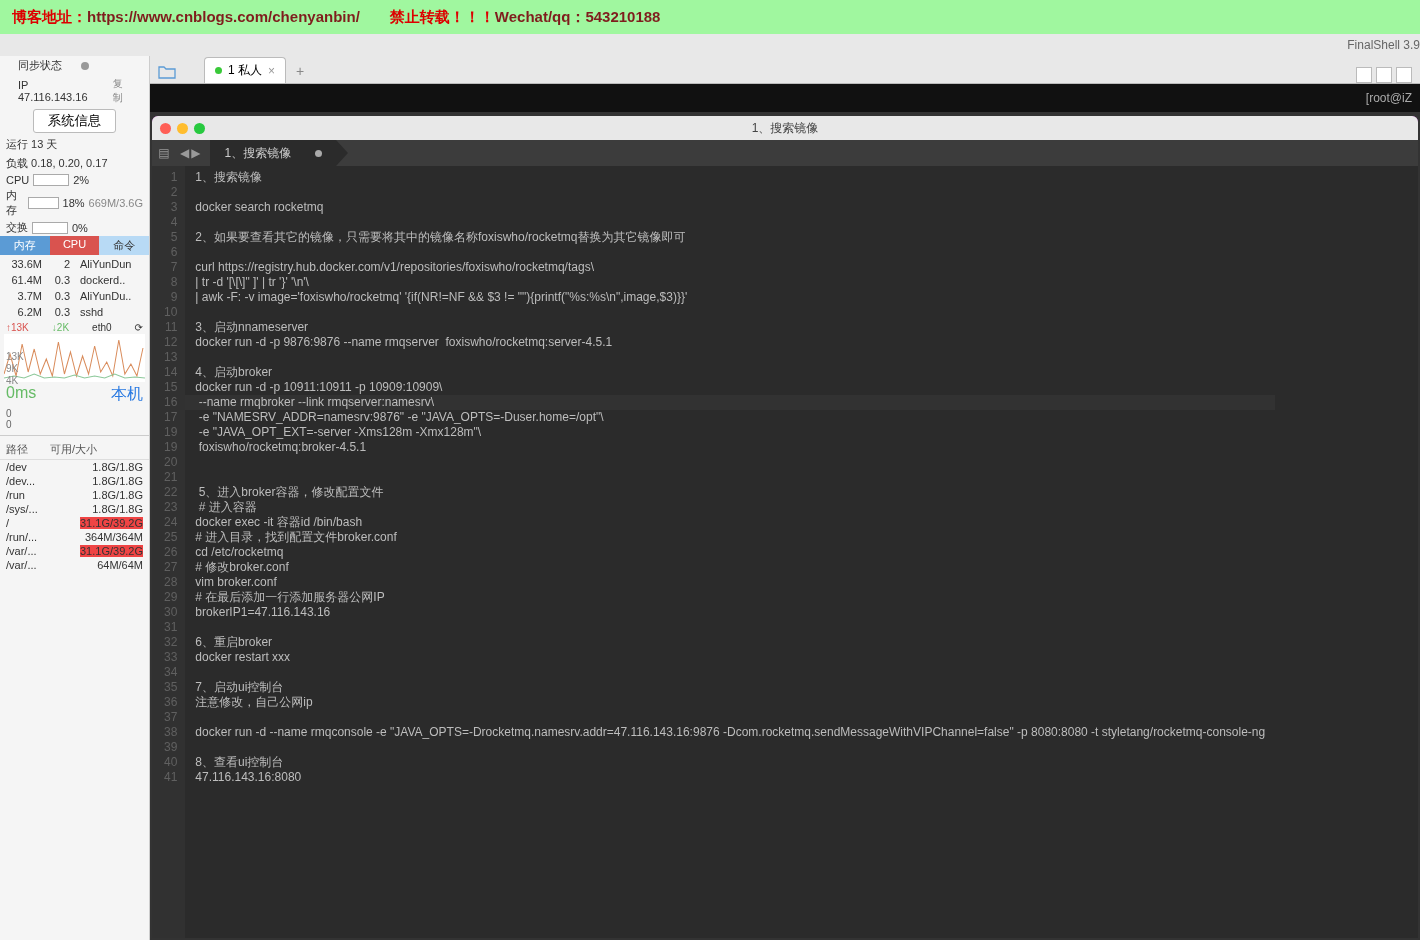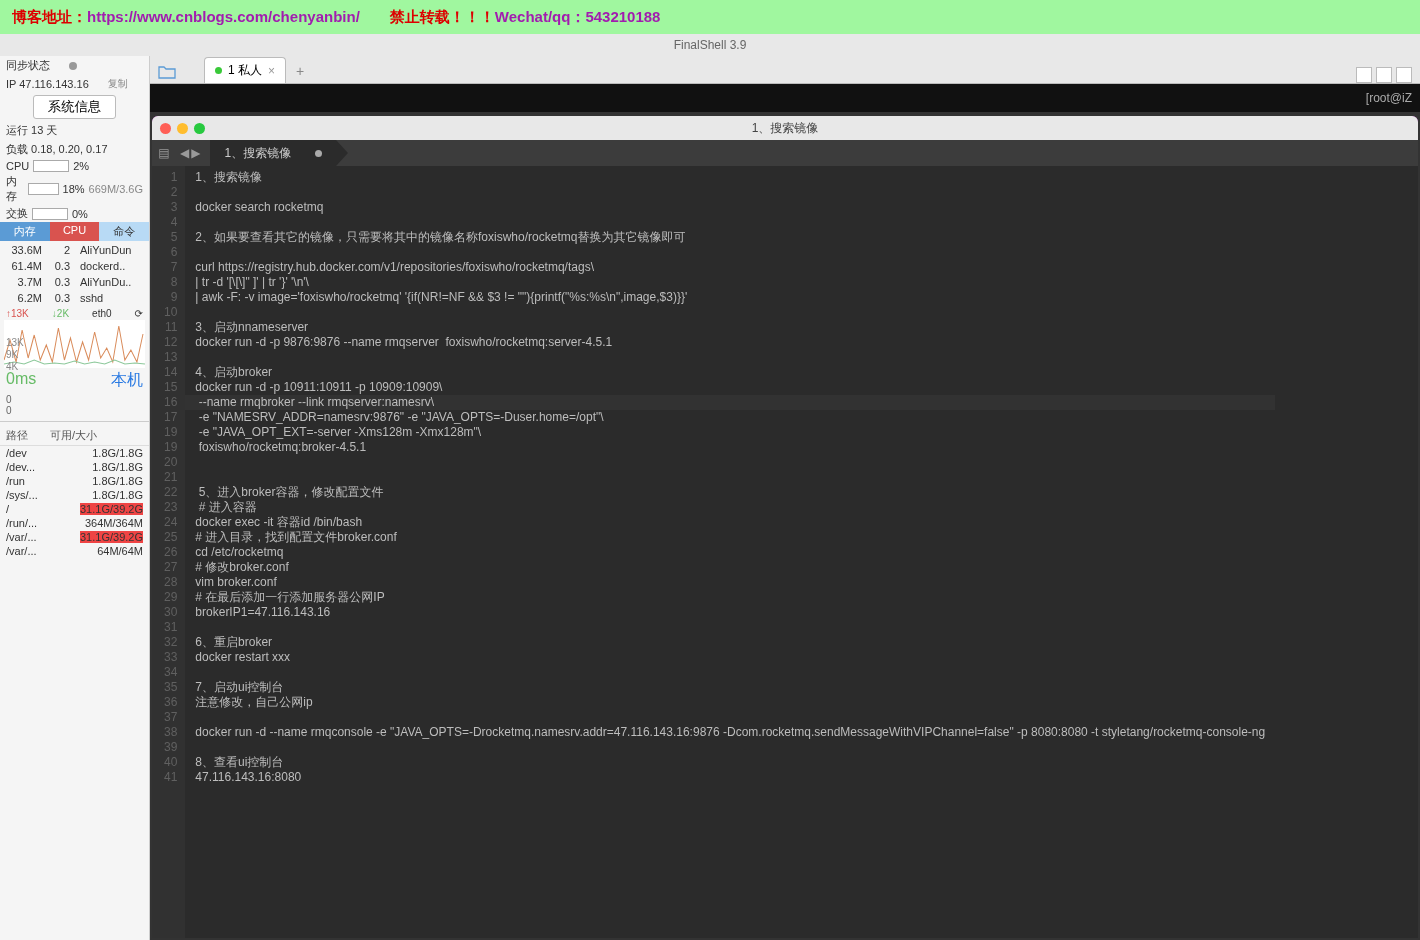--- a/index.html
+++ b/index.html
@@ -1,27 +1,27 @@
 <!DOCTYPE html>
 <html><head>
 <meta charset="utf-8">
 <style>
 * { margin: 0; padding: 0; box-sizing: border-box; font-family: -apple-system, "Helvetica Neue", Arial, sans-serif; }
 body { width: 1420px; height: 940px; background: #e8e8e8; overflow: hidden; font-size: 12px; }
 
 .banner { background: #a0f79f; height: 34px; display: flex; align-items: center; padding: 0 12px; gap: 30px; color: #d00; font-size: 15px; font-weight: bold; }
-.banner .blue { color: #a21caf; }
-
-.titlebar { background: #e8e8e8; height: 22px; display: flex; align-items: center; justify-content: center; color: #666; font-size: 12px; position: relative; }
+.banner .blue { color: #7f1d1d; }
+
+.titlebar { background: #e8e8e8; height: 22px; display: flex; align-items: center; justify-content: flex-end; color: #666; font-size: 12px; position: relative; }
 
 .main { display: flex; height: calc(100% - 56px); }
 
 
 .sidebar { width: 150px; background: #f5f5f5; border-right: 1px solid #ccc; display: flex; flex-direction: column; font-size: 11px; color: #333; }
-.sb-row { display: flex; align-items: center; padding: 2px 6px; gap: 19px; }
+.sb-row { display: flex; align-items: center; padding: 2px 18px; gap: 19px; }
 .sb-dot { width: 8px; height: 8px; border-radius: 50%; background: #999; }
 .sb-btn { background: #fff; border: 1px solid #bbb; border-radius: 3px; padding: 2px 14px; margin: 2px auto; cursor: pointer; display: block; }
 .sb-copy { color: #888; font-size: 10px; }
 .sb-section { padding: 2px 6px; }
 .sb-bar { display: flex; align-items: center; gap: 4px; padding: 1px 6px; }
 .sb-meter { width: 36px; height: 12px; border: 1px solid #aaa; background: #fff; position: relative; }
 .sb-meter-fill { height: 100%; background: #f7a; }
 .sb-tabs { display: flex; }
 .sb-tab { flex: 1; text-align: center; padding: 2px 0; font-size: 11px; cursor: pointer; }
 .sb-tab.blue { background: #5b9bd5; color: #fff; }

